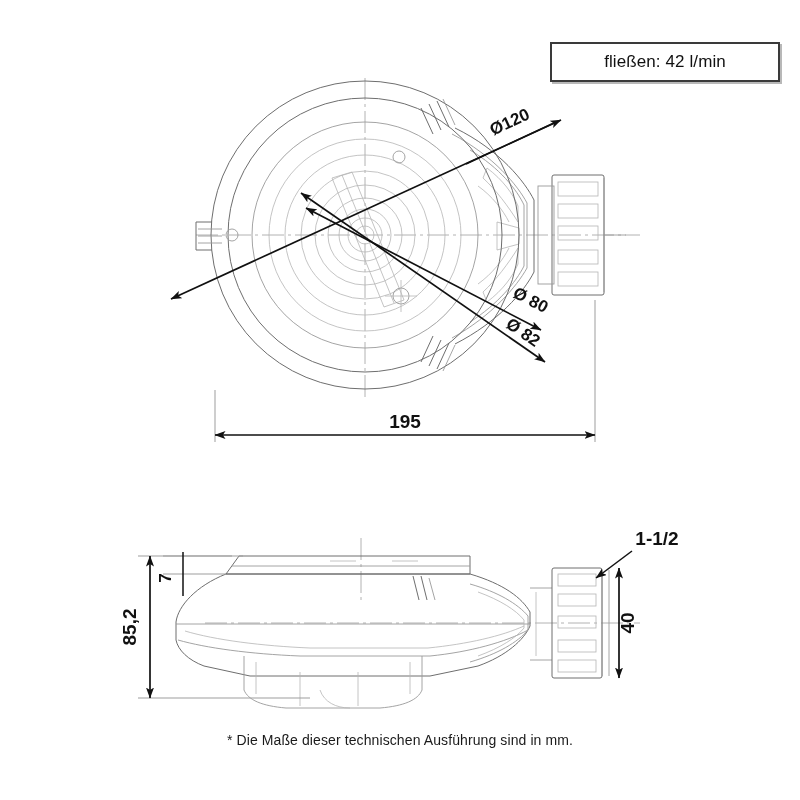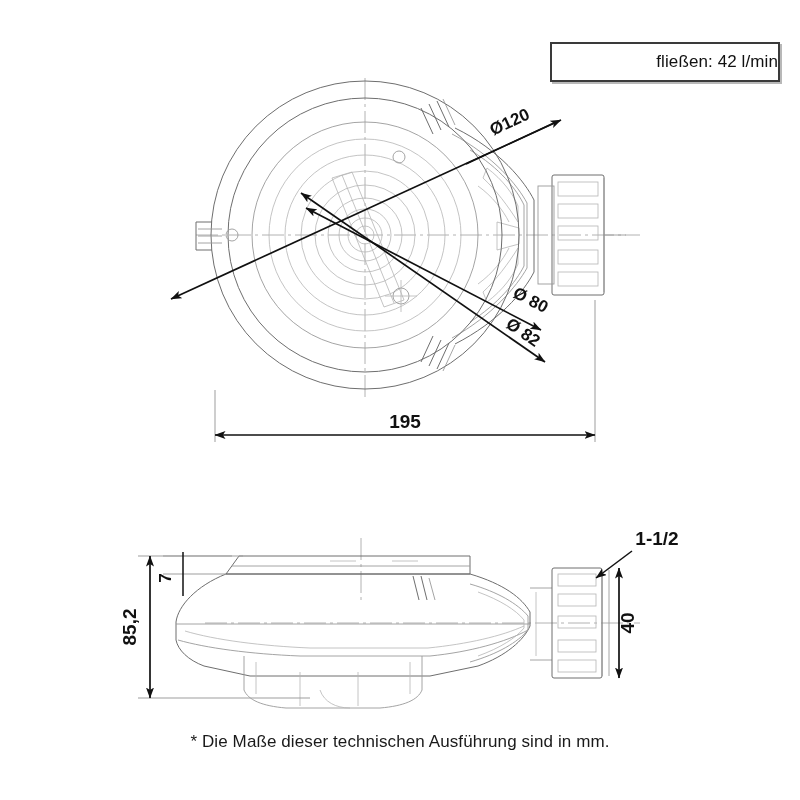--- a/index.html
+++ b/index.html
@@ -38,36 +38,36 @@
     left: 550px;
     top: 42px;
     width: 230px;
     height: 40px;
     box-sizing: border-box;
     border: 2px solid #3a3a3a;
     background: #ffffff;
     box-shadow: 2px 2px 0 0 #b8b8b8;
     display: flex;
     align-items: center;
-    justify-content: flex-end;
+    justify-content: center;
   }
   #flow-box .flow-text {
     font-size: 17px;
     letter-spacing: 0.1px;
     color: #111111;
     white-space: nowrap;
   }
   
   #footnote {
     position: absolute;
     left: 0;
     top: 732px;
     width: 800px;
     text-align: center;
-    font-size: 17px;
+    font-size: 14px;
     color: #1a1a1a;
     letter-spacing: 0.1px;
   }
   
   .obj     { fill: none; stroke: #6e6e6e; stroke-width: 1; }
   .obj-l   { fill: none; stroke: #9a9a9a; stroke-width: 0.9; }
   .obj-xl  { fill: none; stroke: #b5b5b5; stroke-width: 0.8; }
   .centerline { fill: none; stroke: #a9a9a9; stroke-width: 0.9;
                 stroke-dasharray: 22 4 3 4; }
   .extline { fill: none; stroke: #9d9d9d; stroke-width: 1; }

